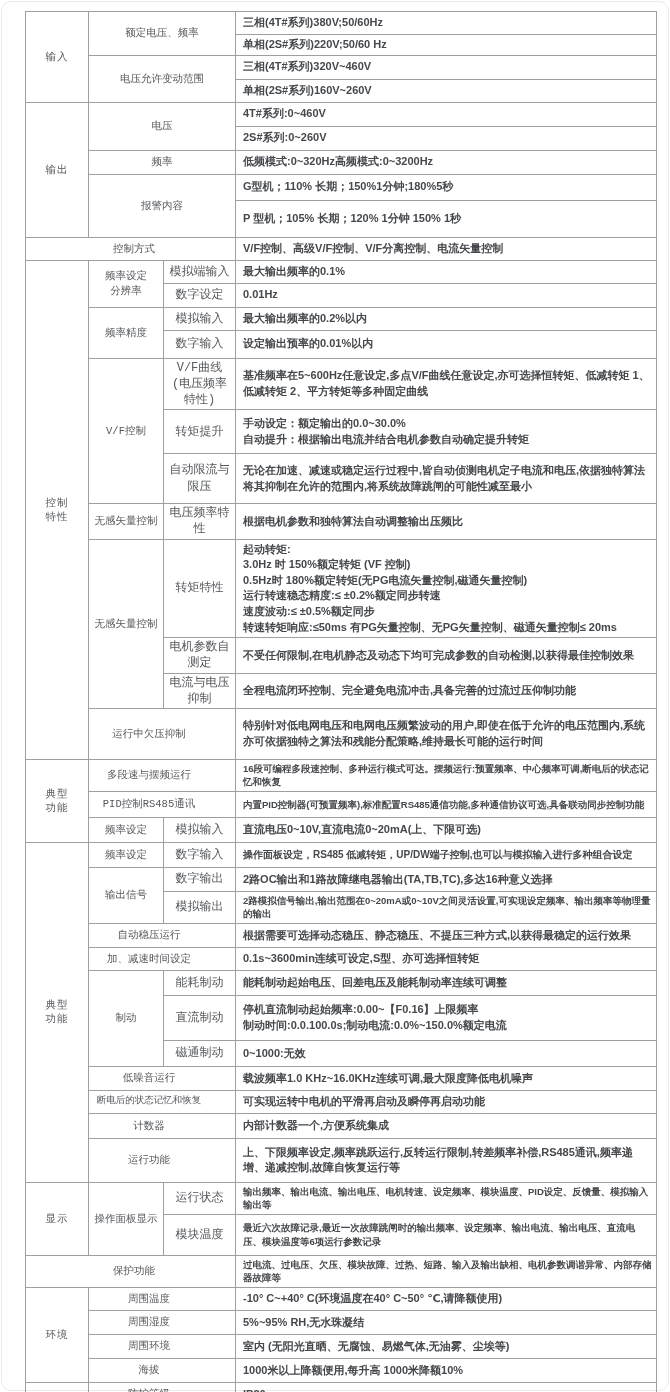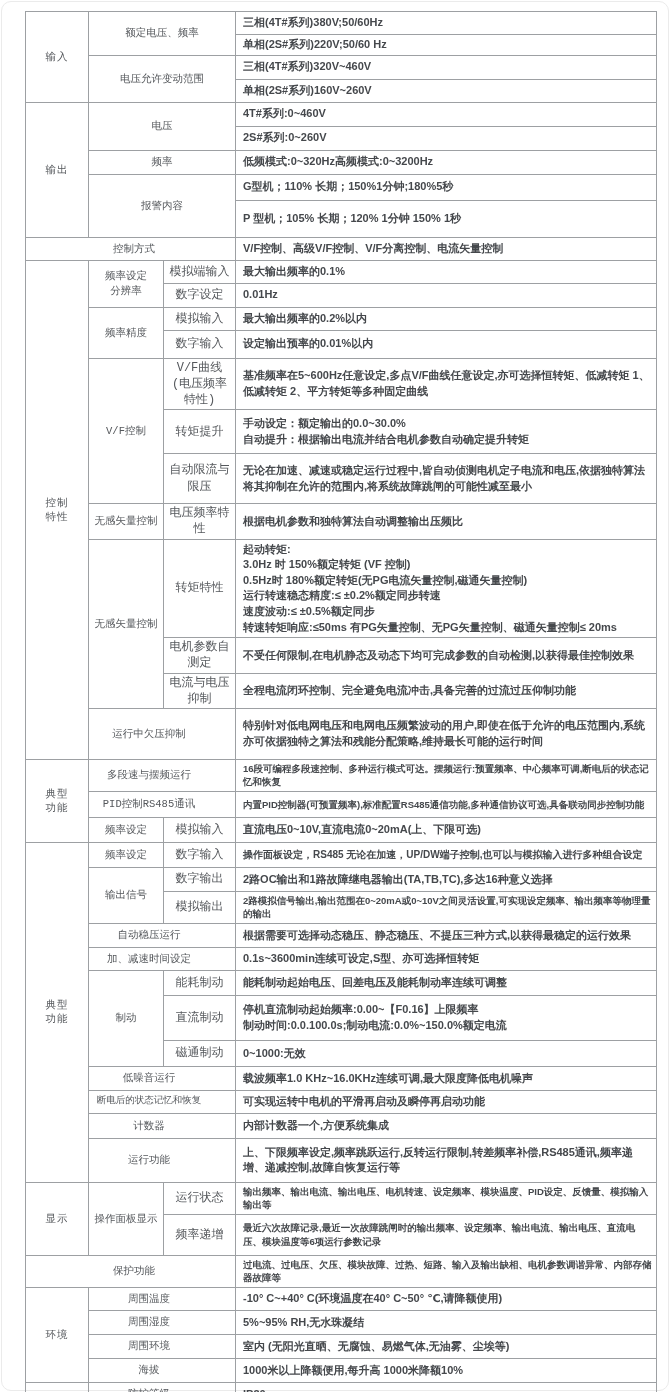--- a/index.html
+++ b/index.html
@@ -157,21 +157,21 @@
     <td class="lab">频率设定</td>
     <td class="sub">模拟输入</td>
     <td class="val">直流电压0~10V,直流电流0~20mA(上、下限可选)</td>
   </tr>
 
   <tr style="height:25px">
     <td class="cat" rowspan="12">典型
 功能</td>
     <td class="lab">频率设定</td>
     <td class="sub">数字输入</td>
-    <td class="val md">操作面板设定，RS485 无论在加速，UP/DW端子控制,也可以与模拟输入进行多种组合设定</td>
+    <td class="val md">操作面板设定，RS485 低减转矩，UP/DW端子控制,也可以与模拟输入进行多种组合设定</td>
   </tr>
   <tr style="height:24px">
     <td class="lab" rowspan="2">输出信号</td>
     <td class="sub">数字输出</td>
     <td class="val">2路OC输出和1路故障继电器输出(TA,TB,TC),多达16种意义选择</td>
   </tr>
   <tr style="height:25px">
     <td class="sub">模拟输出</td>
     <td class="val sm">2路模拟信号输出,输出范围在0~20mA或0~10V之间灵活设置,可实现设定频率、输出频率等物理量的输出</td>
   </tr>
@@ -214,21 +214,21 @@
     <td class="val">上、下限频率设定,频率跳跃运行,反转运行限制,转差频率补偿,RS485通讯,频率递增、递减控制,故障自恢复运行等</td>
   </tr>
 
   <tr style="height:32px">
     <td class="cat" rowspan="2">显示</td>
     <td class="lab" rowspan="2">操作面板显示</td>
     <td class="sub">运行状态</td>
     <td class="val sm">输出频率、输出电流、输出电压、电机转速、设定频率、模块温度、PID设定、反馈量、模拟输入输出等</td>
   </tr>
   <tr style="height:41px">
-    <td class="sub">频率递增</td>
+    <td class="sub">模块温度</td>
     <td class="val sm">最近六次故障记录,最近一次故障跳闸时的输出频率、设定频率、输出电流、输出电压、直流电压、模块温度等6项运行参数记录</td>
   </tr>
 
   <tr style="height:21px">
     <td class="wide" colspan="3">保护功能</td>
     <td class="val sm">过电流、过电压、欠压、模块故障、过热、短路、输入及输出缺相、电机参数调谐异常、内部存储器故障等</td>
   </tr>
 
   <tr style="height:23px">
     <td class="cat" rowspan="4">环境</td>

